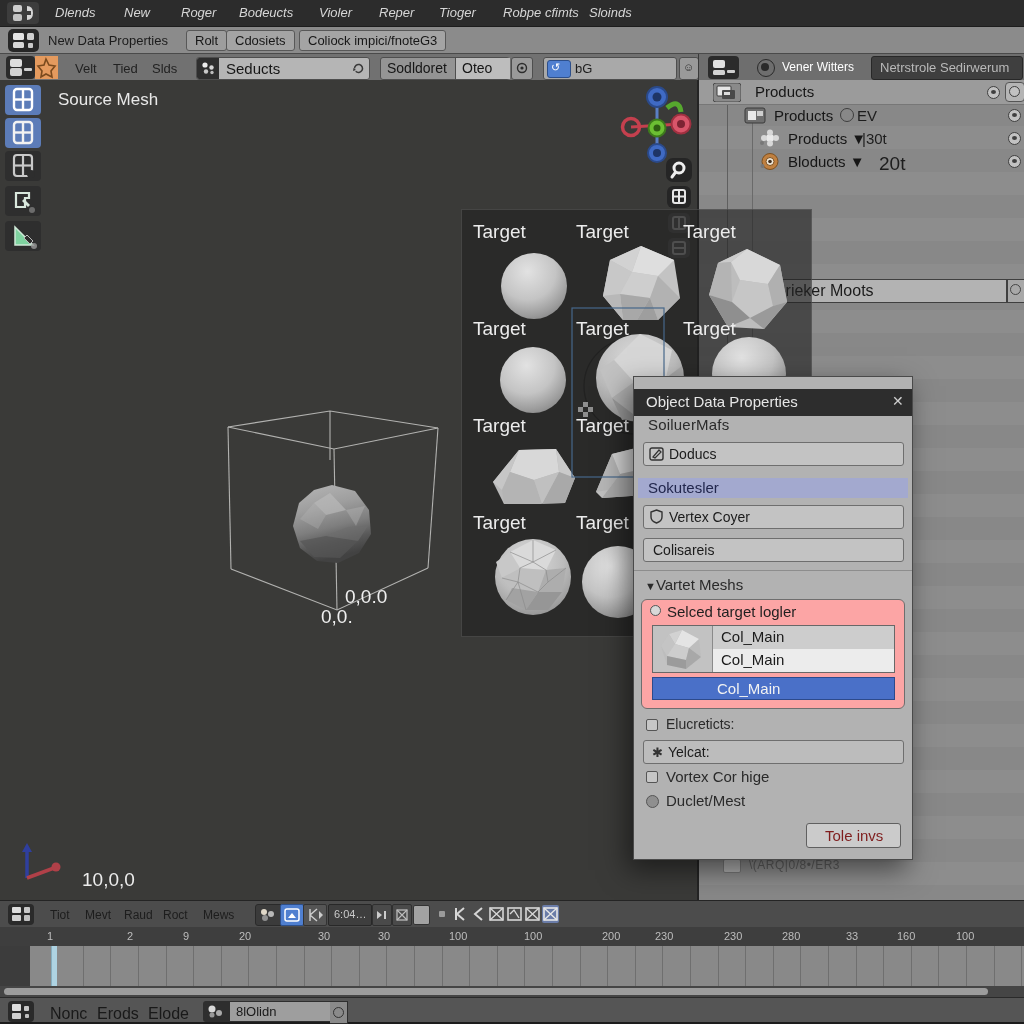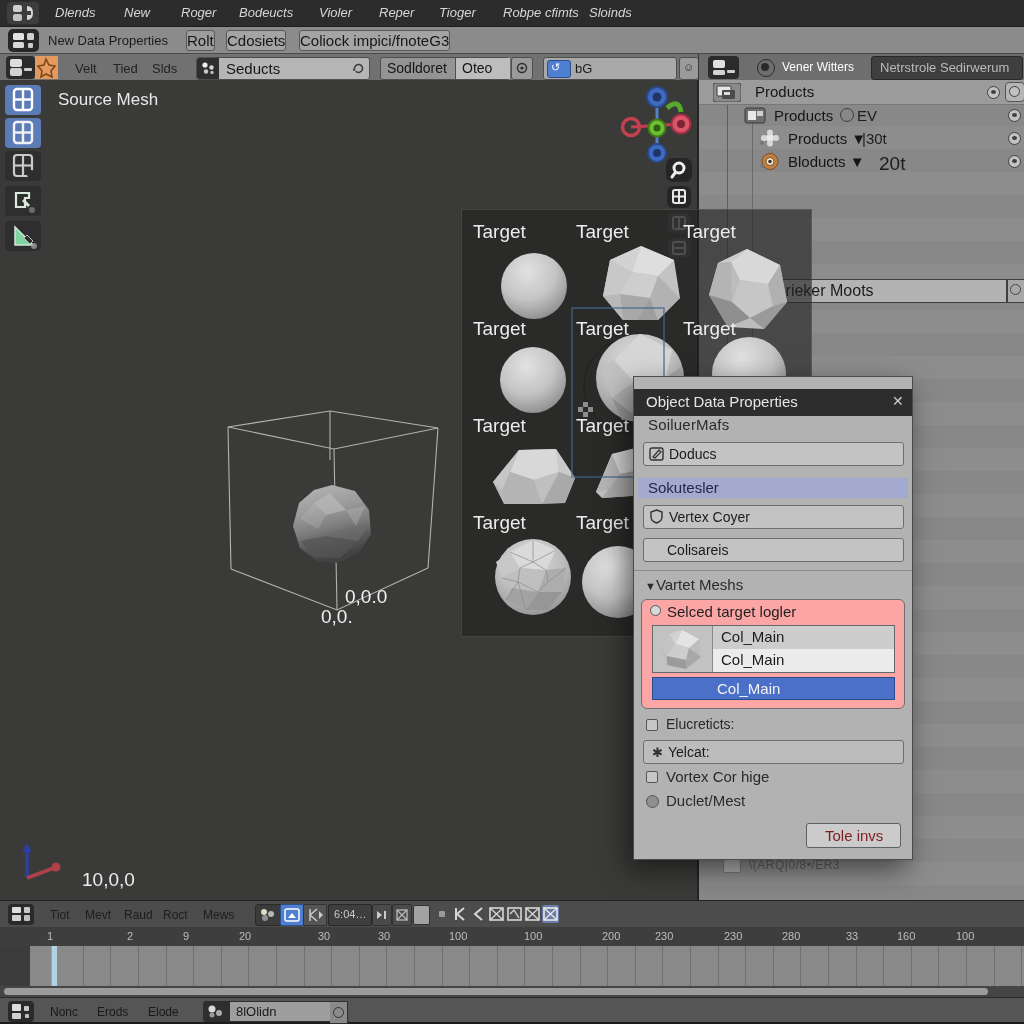--- a/index.html
+++ b/index.html
@@ -5,21 +5,21 @@
   html,body{margin:0;padding:0;background:#222;}
   #root{position:relative;width:1024px;height:1024px;overflow:hidden;
         font-family:"Liberation Sans", sans-serif;background:#3a3a38;}
   .abs{position:absolute;}
   
   #bar1{left:0;top:0;width:1024px;height:26px;background:#2c2c2c;font-style:italic;}
   #bar1 .menu{position:absolute;top:5px;color:#d6d6d6;font-size:13px;white-space:nowrap;}
   #bar2{left:0;top:26px;width:1024px;height:27px;background:#8b8b8b;border-top:1px solid #1d1d1d;}
   #bar2 .lbl{position:absolute;top:6px;color:#1c1c1c;font-size:13px;white-space:nowrap;}
   .tab{position:absolute;top:3px;height:19px;background:#9d9d9d;border:1px solid #585858;
-       border-radius:3px;color:#171717;font-size:15px;line-height:19px;padding:0 0;white-space:nowrap;}
+       border-radius:3px;color:#171717;font-size:13px;line-height:19px;padding:0 8px;white-space:nowrap;}
   #bar3{left:0;top:53px;width:1024px;height:27px;background:#717171;border-top:1px solid #4a4a4a;}
   #bar3 .lbl{position:absolute;top:7px;color:#222;font-size:13px;}
   
   #viewport{left:0;top:80px;width:698px;height:820px;background:#3a3a38;text-align:center;}
   .toolbtn{position:absolute;left:5px;width:36px;height:30px;border-radius:4px;background:#2e2e2e;}
   .toolbtn.sel{background:#5c7cb8;}
   
   #rightpanel{left:699px;top:80px;width:325px;height:820px;background:#8c8c8c;}
   
   #overlay{left:461px;top:209px;width:349px;height:426px;background:rgba(32,32,32,0.62);
@@ -31,21 +31,21 @@
   #dlgtitle{position:absolute;left:0;top:12px;width:100%;height:27px;background:#2d2d2d;}
   .fld{position:absolute;left:9px;width:259px;height:22px;background:#c3c3c3;
        border:1px solid #6e6e6e;border-radius:3px;color:#1b1b1b;font-size:14px;line-height:22px;}
   
   #tlhead{left:0;top:900px;width:1024px;height:27px;background:#4c4c4c;border-top:1px solid #242424;}
   #tlhead .m{position:absolute;top:7px;color:#1d1d1d;font-size:12px;}
   #ruler{left:0;top:927px;width:1024px;height:19px;background:#3e3e3e;}
   #ruler span{position:absolute;top:3px;color:#bdbdbd;font-size:11px;}
   #tlbody{left:0;top:946px;width:1024px;height:51px;background:#898989;}
   #botbar{left:0;top:997px;width:1024px;height:27px;background:#555;border-top:1px solid #2a2a2a;border-bottom:2px solid #1c1c1c;box-sizing:border-box;}
-  #botbar .m{position:absolute;top:7px;color:#191919;font-size:12px;}
+  #botbar .m{position:absolute;top:7px;color:#191919;font-size:16px;}
 </style>
 </head>
 <body>
 <div id="root">
   <div id="bar1" class="abs">
     <svg class="abs" style="left:7px;top:2px" width="32" height="22" viewBox="0 0 32 22">
       <rect x="0" y="0" width="32" height="22" rx="4" fill="#3d3d3d"></rect>
       <rect x="6" y="3" width="9" height="7" rx="2" fill="#cfcfcf"></rect>
       <rect x="6" y="12" width="9" height="7" rx="2" fill="#c4c4c4"></rect>
       <path d="M20 4 q6 0 6 7 q0 7 -6 7 z" fill="#d6d6d6"></path>
@@ -450,21 +450,21 @@
       <span style="margin-left:25px">Doducs</span>
     </div>
     <div class="abs" style="left:4px;top:101px;width:270px;height:20px;background:#a3a9cf"></div>
     <span class="abs" style="left:14px;top:102px;color:#22274d;font-size:15px">Sokutesler</span>
     <div class="fld" style="top:128px">
       <svg class="abs" style="left:6px;top:3px" width="13" height="15" viewBox="0 0 13 15">
           <path d="M6.5 1 L12 3 V8 C12 11 9.5 13 6.5 14 C3.5 13 1 11 1 8 V3 Z" fill="none" stroke="#333" stroke-width="1.4"></path>
         </svg>
       <span style="margin-left:25px">Vertex Coyer</span>
     </div>
-    <div class="fld" style="top:161px"><span style="margin-left:23px">Colisareis</span></div>
+    <div class="fld" style="top:161px"><span style="margin-left:9px">Colisareis</span></div>
     <div class="abs" style="left:0;top:193px;width:278px;height:1px;background:#8d8d8d"></div>
     <span class="abs" style="left:11px;top:199px;color:#2a2a2a;font-size:15px"><span style="font-size:11px">▼</span>Vartet Meshs</span>
     <div class="abs" style="left:7px;top:222px;width:262px;height:108px;background:#fca5a5;border:1px solid #6e6e6e;border-radius:6px">
       <span class="abs" style="left:8px;top:5px;width:9px;height:9px;border:1.3px solid #555;border-radius:50%;background:#d8d8d8"></span>
       <span class="abs" style="left:25px;top:3px;color:#1f1f1f;font-size:15px">Selced target logler</span>
       <div class="abs" style="left:10px;top:25px;width:241px;height:46px;border:1px solid #686868;background:#c9c9c9">
         <div class="abs" style="left:0;top:0;width:59px;height:46px;background:#c2c2c2;border-right:1px solid #8a8a8a">
           <svg width="59" height="46" viewBox="0 0 59 46">
             <path d="M29 4 L46 13 L48 31 L33 43 L14 39 L8 20 L16 8 Z" fill="#bdbdbd"></path>
             <path d="M29 4 L46 13 L36 22 L22 18 Z" fill="#e4e4e4"></path>

